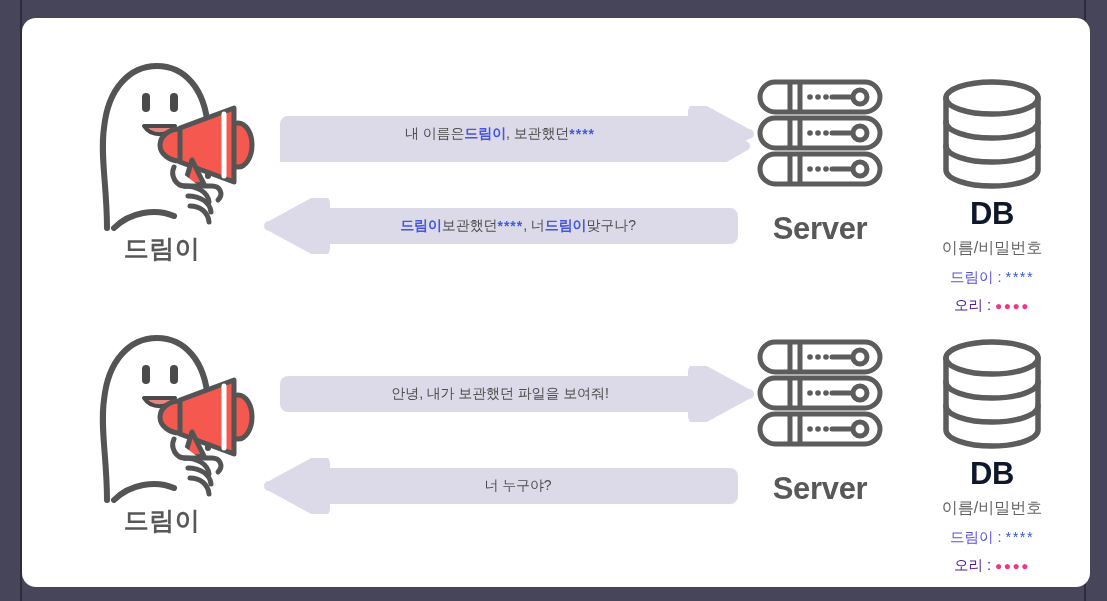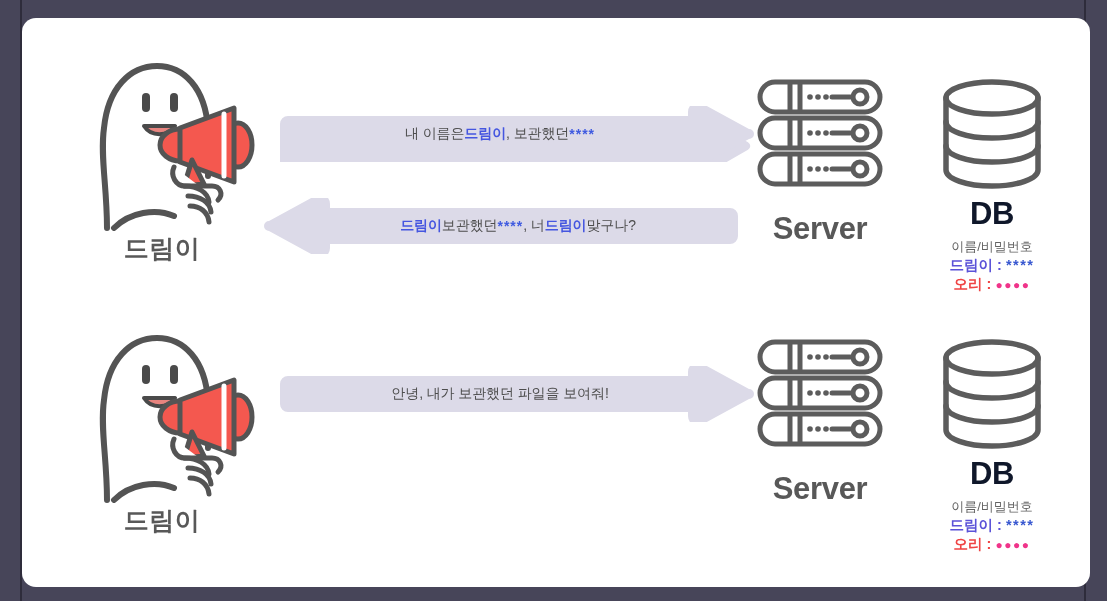--- a/index.html
+++ b/index.html
@@ -144,34 +144,34 @@
   .database .db-label {
     text-align: center;
     font-size: 31px;
     font-weight: bold;
     color: #0f172a;
     margin-top: 6px;
     letter-spacing: -0.3px;
   }
   .database .db-sub {
     text-align: center;
-    font-size: 13px;
+    font-size: 16px;
     color: #636363;
     margin-top: 6px;
   }
   .database .db-cred {
     text-align: center;
     font-size: 14.5px;
-    font-weight: bold;
-    margin-top: 0;
+    font-weight: normal;
+    margin-top: 9px;
     white-space: nowrap;
   }
   .cred-user-dreami { color: #5b52d8; }
   .cred-pass-dreami { color: #3757d0; letter-spacing: 1.5px; }
-  .cred-user-ori    { color: #ef4444; }
+  .cred-user-ori    { color: #4c1d95; }
   .cred-pass-ori    { color: #f0348a; letter-spacing: 1.5px; font-size: 12px; }
 
   .db-r1 { left: 875px; top: 42px; }
   .db-r2 { left: 875px; top: 30px; }
 </style>
 </head>
 <body>
 
 <div id="stage">
   <div class="seam left"></div>
@@ -303,20 +303,28 @@
 
       <div class="arrow arrow-right a-r2-top">
         <svg class="arrow-svg" viewBox="0 0 474 56" preserveAspectRatio="none">
           <path d="M8 10 h400 v-4 a10 10 0 0 1 17 -7 l44 24 a5 5 0 0 1 0 10 l-44 24 a10 10 0 0 1 -17 -7 v-4 h-400 a8 8 0 0 1 -8 -8 v-20 a8 8 0 0 1 8 -8 z" fill="#dcdae8"></path>
         </svg>
         <div class="arrow-text">
           <span>안녕, 내가 보관했던 파일을 보여줘!</span>
         </div>
       </div>
 
+      <div class="arrow arrow-left a-r2-bottom">
+        <svg class="arrow-svg" viewBox="0 0 474 56" preserveAspectRatio="none">
+          <path d="M466 10 h-400 v-4 a10 10 0 0 0 -17 -7 l-44 24 a5 5 0 0 0 0 10 l44 24 a10 10 0 0 0 17 -7 v-4 h400 a8 8 0 0 0 8 -8 v-20 a8 8 0 0 0 -8 -8 z" fill="#dcdae8"></path>
+        </svg>
+        <div class="arrow-text">
+          <span>너 누구야?</span>
+        </div>
+      </div>
 
       <div class="server s-r2">
         <svg class="server-art" viewBox="0 0 128 110">
           <g stroke="#5c5c5c" stroke-width="5" fill="none">
             <rect x="4" y="4" width="120" height="30" rx="15"></rect>
             <rect x="4" y="40" width="120" height="30" rx="15"></rect>
             <rect x="4" y="76" width="120" height="30" rx="15"></rect>
             <path d="M34 4 v30 M44 4 v30"></path>
             <path d="M34 40 v30 M44 40 v30"></path>
             <path d="M34 76 v30 M44 76 v30"></path>

